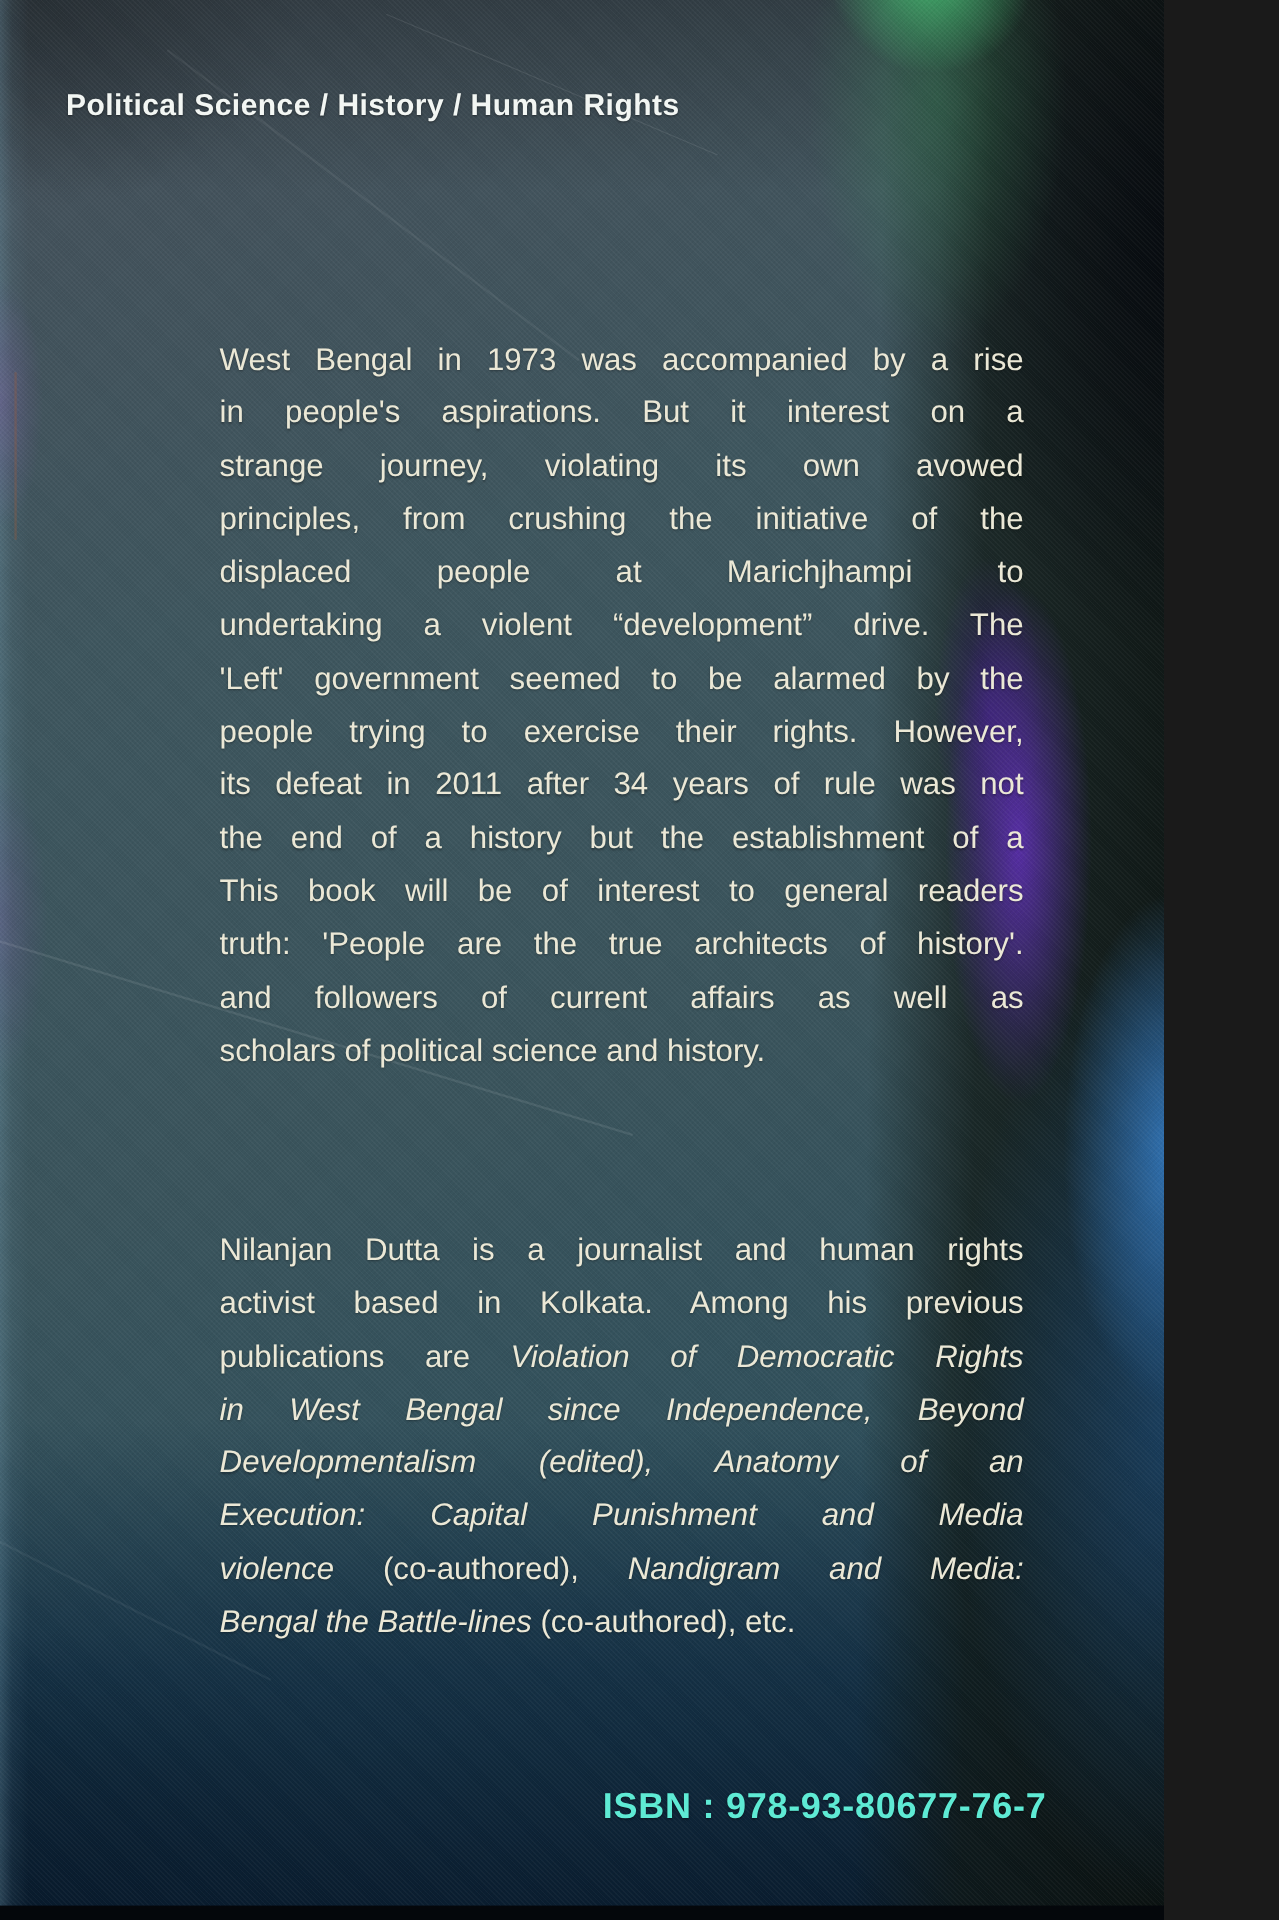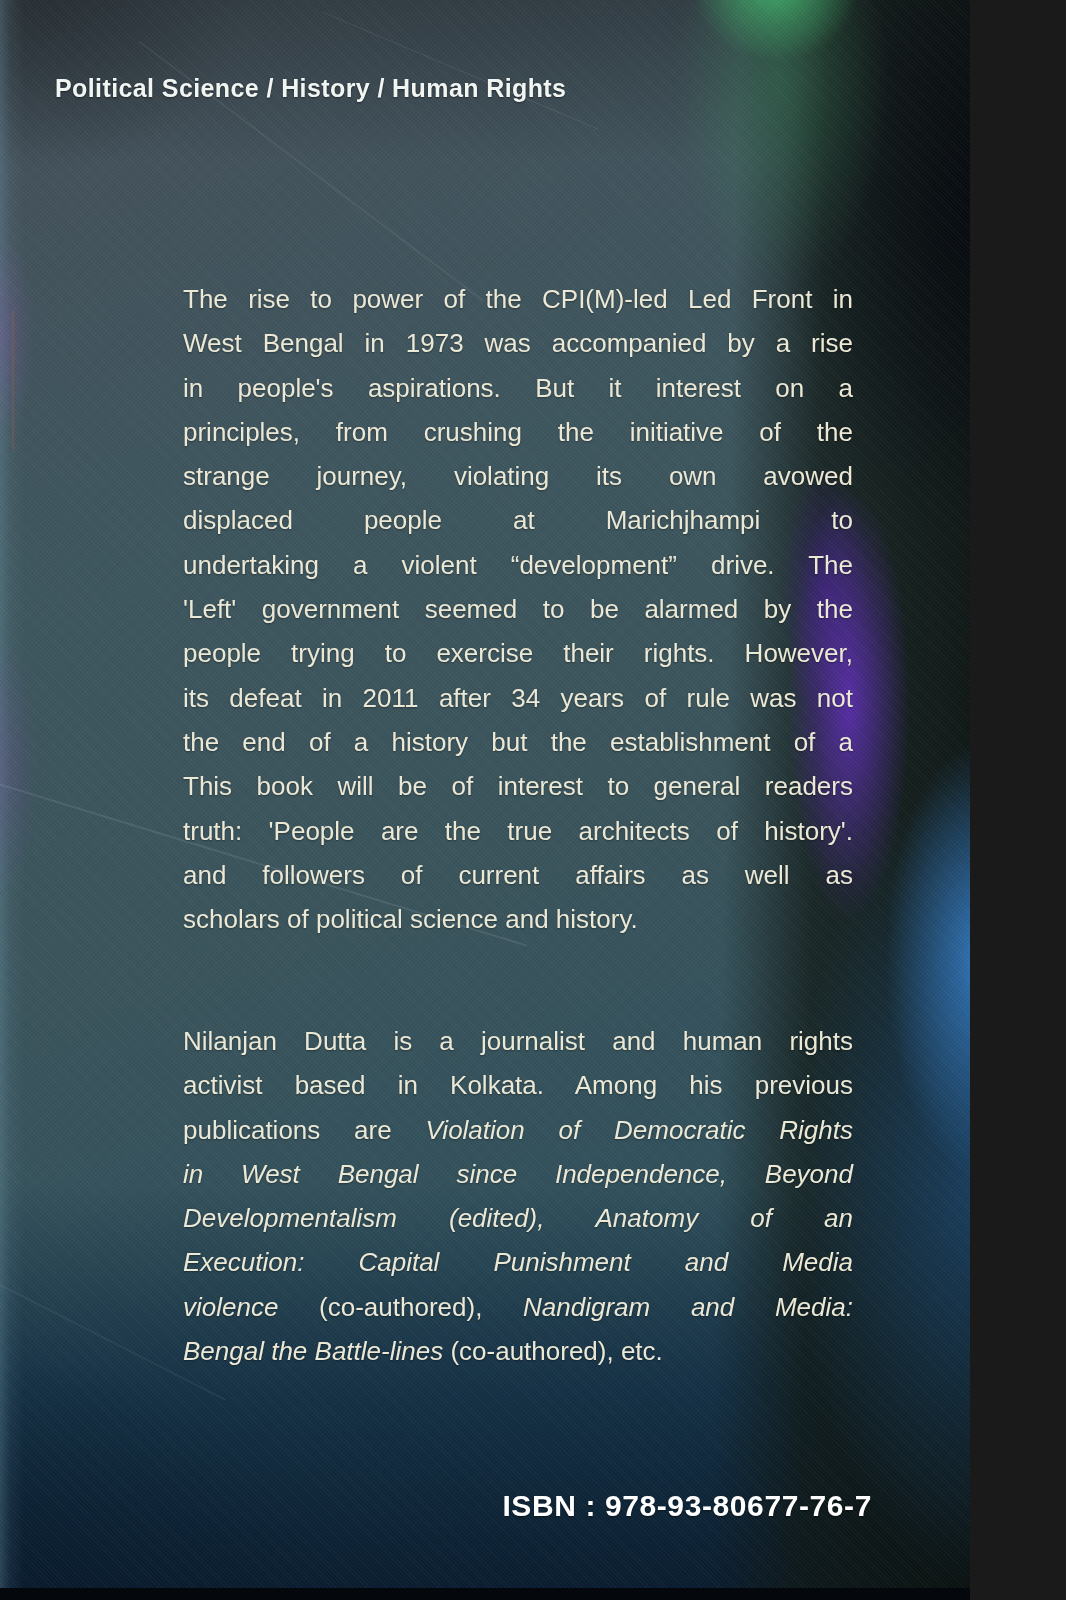--- a/index.html
+++ b/index.html
@@ -86,21 +86,21 @@
   .tl:last-child { text-align-last: left; }
   .it { font-style: italic; }
 
   .isbn {
     position: absolute;
     top: 1489px;
     right: 98px;
     font-size: 30px;
     font-weight: bold;
     letter-spacing: 0.6px;
-    color: #ffffff;
+    color: #5eead4;
     text-shadow: 0 1px 2px rgba(0,0,0,0.5);
   }
   .bottom-strip {
     position: absolute;
     left: 0; right: 0; bottom: 0;
     height: 12px;
     background: #04070b;
   }
 </style>
 </head>
@@ -111,25 +111,24 @@
 
   <div class="scratch s1"></div>
   <div class="scratch s2"></div>
   <div class="scratch s3"></div>
   <div class="scratch s4"></div>
   <div class="scratch s5"></div>
 
   <div class="category">Political Science / History / Human Rights</div>
 
   <div class="textblock synopsis">
-      <div class="tl"><span>The rise to power of the CPI(M)-led Led Front in</span></div>
       <div class="tl"><span>West Bengal in 1973 was accompanied by a rise</span></div>
       <div class="tl"><span>in people's aspirations. But it interest on a</span></div>
+      <div class="tl"><span>strange journey, violating its own avowed</span></div>
       <div class="tl"><span>principles, from crushing the initiative of the</span></div>
-      <div class="tl"><span>strange journey, violating its own avowed</span></div>
       <div class="tl"><span>displaced people at Marichjhampi to</span></div>
       <div class="tl"><span>undertaking a violent “development” drive. The</span></div>
       <div class="tl"><span>'Left' government seemed to be alarmed by the</span></div>
       <div class="tl"><span>people trying to exercise their rights. However,</span></div>
       <div class="tl"><span>its defeat in 2011 after 34 years of rule was not</span></div>
       <div class="tl"><span>the end of a history but the establishment of a</span></div>
       <div class="tl"><span>This book will be of interest to general readers</span></div>
       <div class="tl"><span>truth: 'People are the true architects of history'.</span></div>
       <div class="tl"><span>and followers of current affairs as well as</span></div>
       <div class="tl"><span>scholars of political science and history.</span></div>

